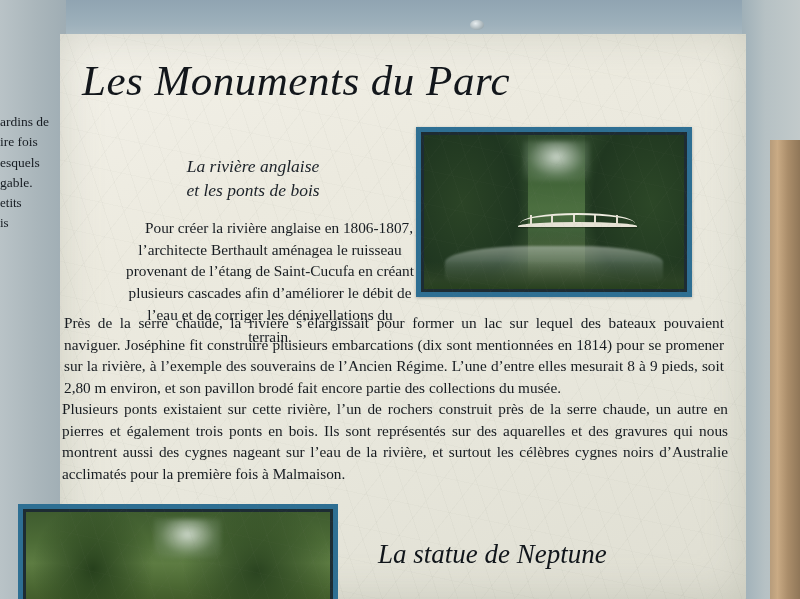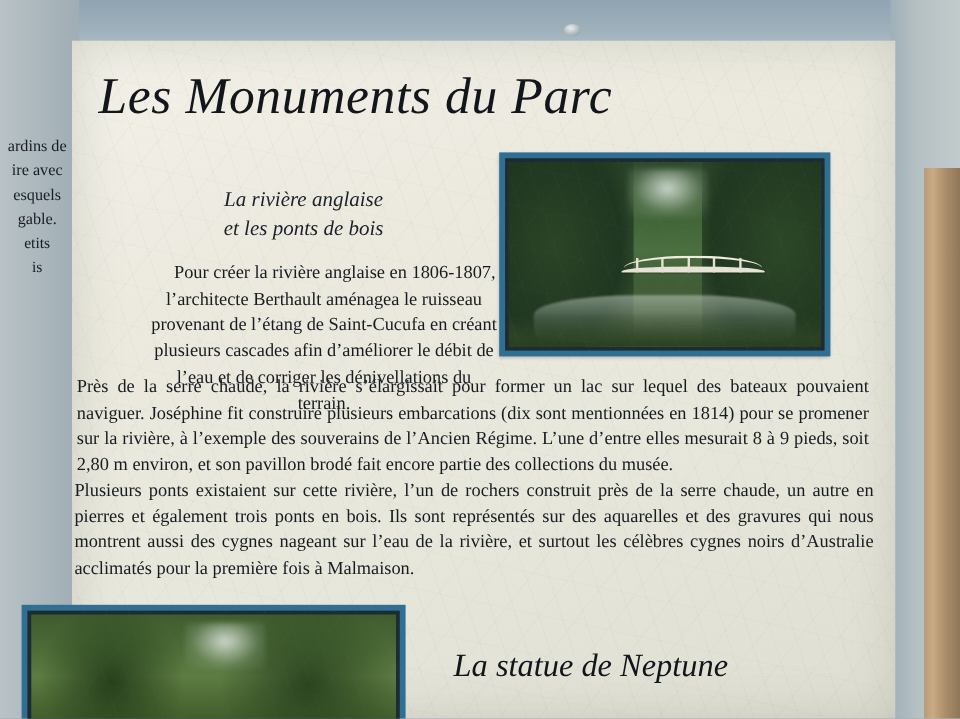--- a/index.html
+++ b/index.html
@@ -229,42 +229,42 @@
   }
 
   
   .neighbor-text {
     position: absolute;
     left: 0; top: 112px;
     width: 62px;
     color: #171c22;
     font-size: 13.5px;
     line-height: 1.5;
-    text-align: center;
+    text-align: left;
     font-family: "Liberation Serif", serif;
   }
   .neighbor-text div { white-space: nowrap; }
   .neighbor-text div:nth-child(5),
   .neighbor-text div:nth-child(6) { font-size: 13px; }
 </style>
 </head>
 <body>
 
 <div id="root">
 
   <div class="photo-bg"></div>
   <div class="top-bar"></div>
   <div class="top-screw"></div>
   <div class="left-strip"></div>
   <div class="right-strip"></div>
   <div class="wood-post"></div>
 
   <div class="neighbor-text">
     <div>ardins de</div>
-    <div>ire avec</div>
+    <div>ire fois</div>
     <div>esquels</div>
     <div>gable.</div>
     <div>etits</div>
     <div>is</div>
   </div>
 
   <div class="panel">
     <div class="panel-inner">
 
       <div class="title">Les Monuments du Parc</div>

